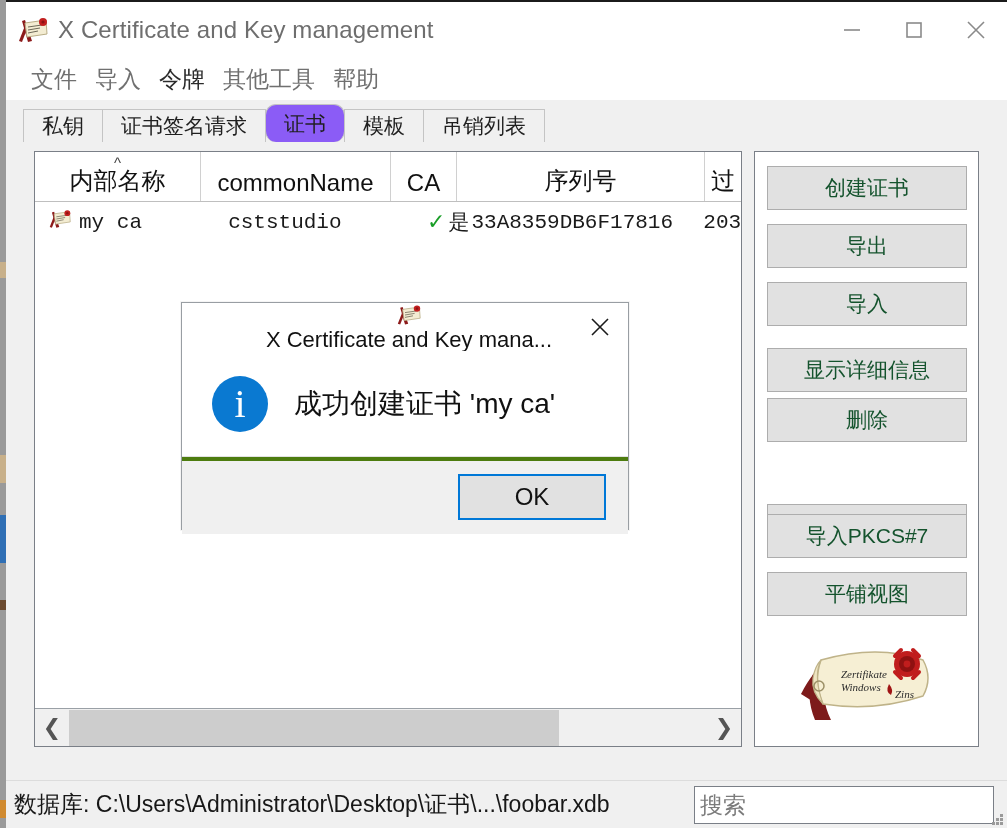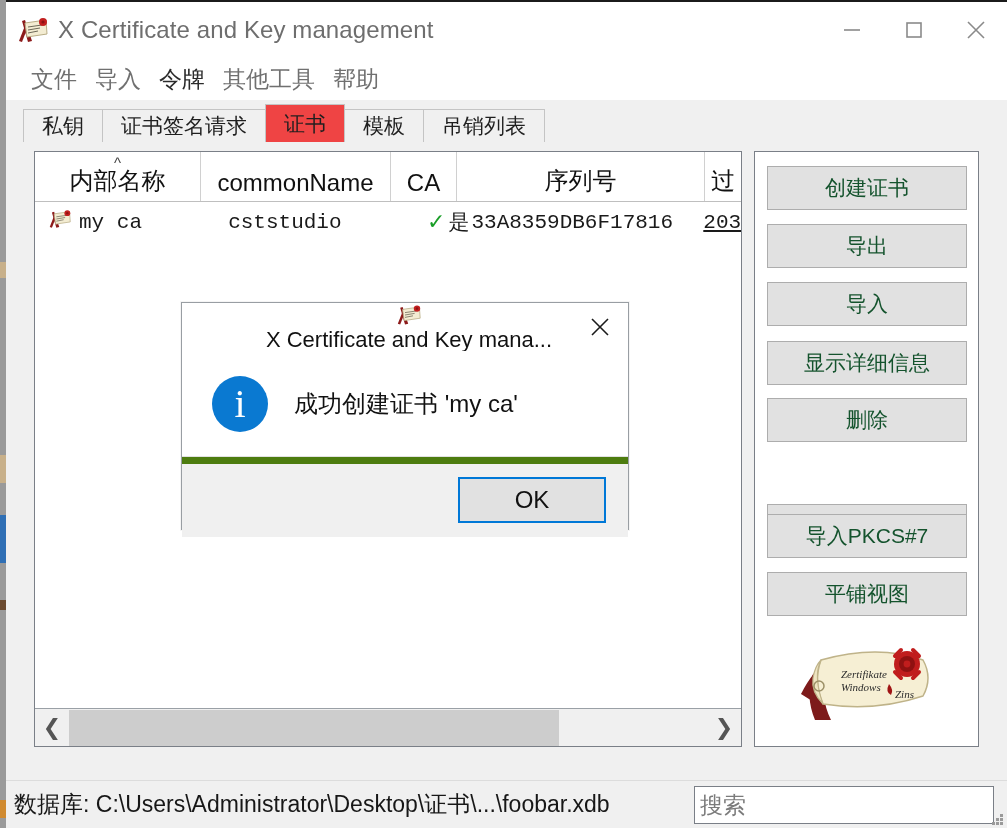--- a/index.html
+++ b/index.html
@@ -92,26 +92,27 @@
     font-size: 21px;
     color: #1f1f1f;
     background: #f0f0f0;
     border: 1px solid #c4c4c4;
     border-bottom: none;
     margin-right: -1px;
     white-space: nowrap;
     text-align: center;
   }
   .tab.active {
-    background: #ef4444;
+    background: #8b5cf6;
     height: 37px;
     line-height: 37px;
     border-color: #c4c4c4;
     position: relative;
     z-index: 2;
+    border-radius: 11px;
   }
 
   
   .content {
     position:absolute; left:0; top:142px; width:1001px; height:638px;
     background: #f0f0f0;
   }
 
   
   .listpanel {
@@ -160,21 +161,21 @@
     white-space:nowrap;
     overflow:hidden;
   }
   .td-name { width: 166px; display:flex; align-items:center; padding-left: 12px; }
   .td-name .rowtext { margin-left: 6px; }
   .td-cn { width: 190px; margin-left: 36px; }
   .td-ca { width: 66px; display:flex; align-items:center; justify-content:flex-end; }
   .td-ca .chk { color:#1a9e28; font-size: 22px; margin-right: 3px; font-family:"Liberation Sans",sans-serif; }
   .td-ca .yes { font-family:"Liberation Sans",sans-serif; font-size:21px; color:#1a1a1a; }
   .td-serial { width: 248px; padding-left: 2px; }
-  .td-exp { width: 40px; text-decoration: underline; }
+  .td-exp { width: 40px; }
 
   
   .hscroll {
     position:absolute; left:0; bottom:0;
     width: 706px; height: 38px;
     background: #f0f0f0;
     border-top: 1px solid #9aa0a6;
     display:flex; align-items:center;
     box-sizing:border-box;
   }
@@ -284,30 +285,30 @@
     width: 56px; height: 56px;
     border-radius: 50%;
     background:#0a79d1;
     color:#ffffff;
     display:flex; align-items:center; justify-content:center;
     font-size: 40px; font-weight: normal;
     font-family:"Liberation Serif", serif;
   }
   .dlg-msg {
     margin-left: 26px;
-    font-size: 24px;
+    font-size: 28px;
     color:#111;
     white-space:nowrap;
     text-align:center;
   }
   .dlg-footer {
     position:relative;
     height: 73px;
     background:#f0f0f0;
-    border-top: 7px solid #4d7c0f;
+    border-top: 4px solid #4d7c0f;
   }
   .okbtn {
     position:absolute; right: 22px; top: 13px;
     width: 148px; height: 46px;
     background:#e1e1e1;
     border: 2px solid #0078d7;
     box-sizing:border-box;
     display:flex; align-items:center; justify-content:center;
     font-size: 24px; color:#111;
   }
@@ -420,21 +421,21 @@
             <div class="thumb"></div>
           </div>
           <div class="arrow">❯</div>
         </div>
       </div>
 
       <div class="btnpanel">
         <div class="sidebtn" style="top:14px;">创建证书</div>
         <div class="sidebtn" style="top:72px;">导出</div>
         <div class="sidebtn" style="top:130px;">导入</div>
-        <div class="sidebtn" style="top:189px;">显示详细信息</div>
+        <div class="sidebtn" style="top:196px;">显示详细信息</div>
         <div class="sidebtn" style="top:246px;">删除</div>
         <div class="sidebtn" style="top:304px;margin-top:48px;">导入PKCS#12</div>
         <div class="sidebtn" style="top:362px;">导入PKCS#7</div>
         <div class="sidebtn" style="top:420px;">平铺视图</div>
 
         <div class="logo-wrap">
           <svg width="170" height="96" viewBox="0 0 170 96">
             <path d="M18 60 Q30 36 46 26 L58 34 Q44 46 34 70 Z" fill="#7d1b1b"></path>
             <path d="M32 86 Q22 62 30 40 L44 36 Q36 62 48 86 Z" fill="#7d1b1b"></path>
             <path d="M38 26 Q95 10 140 26 Q150 44 140 62 Q92 78 40 70 Q30 48 38 26 Z" fill="#f6efd4" stroke="#bfb389" stroke-width="1.5"></path>

